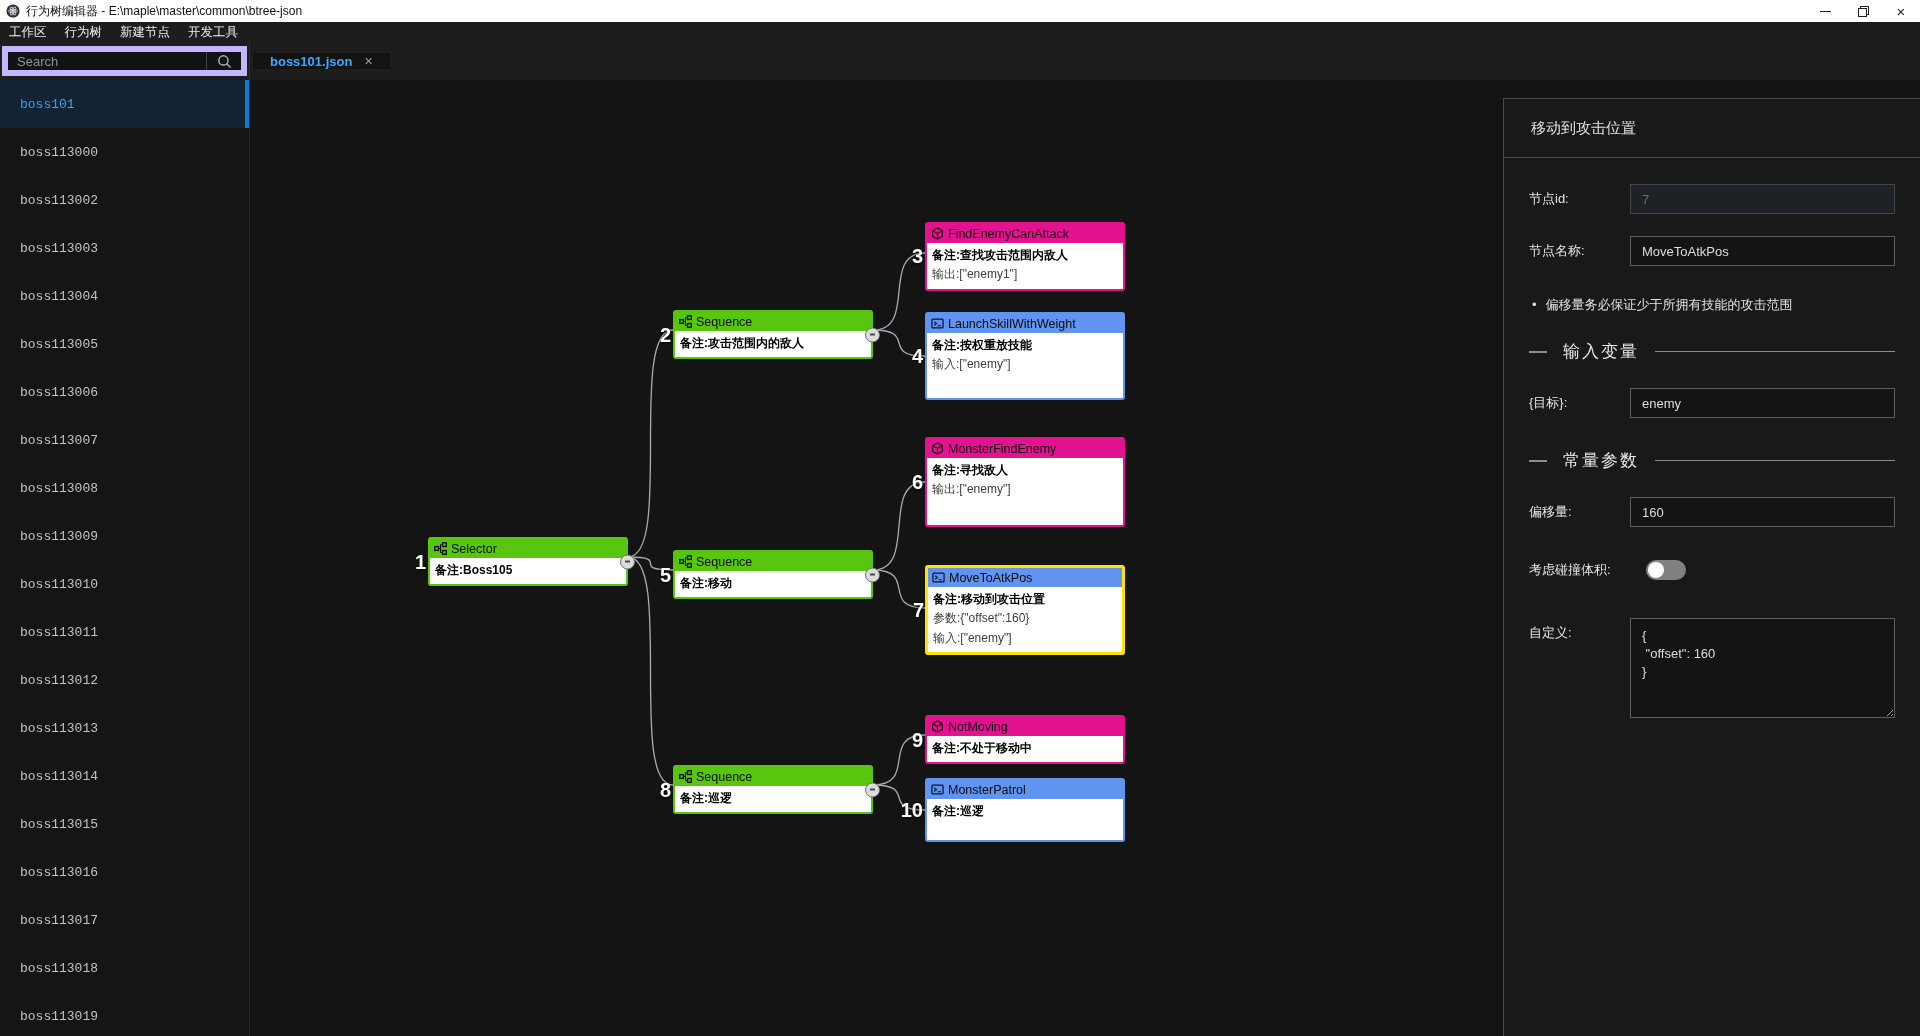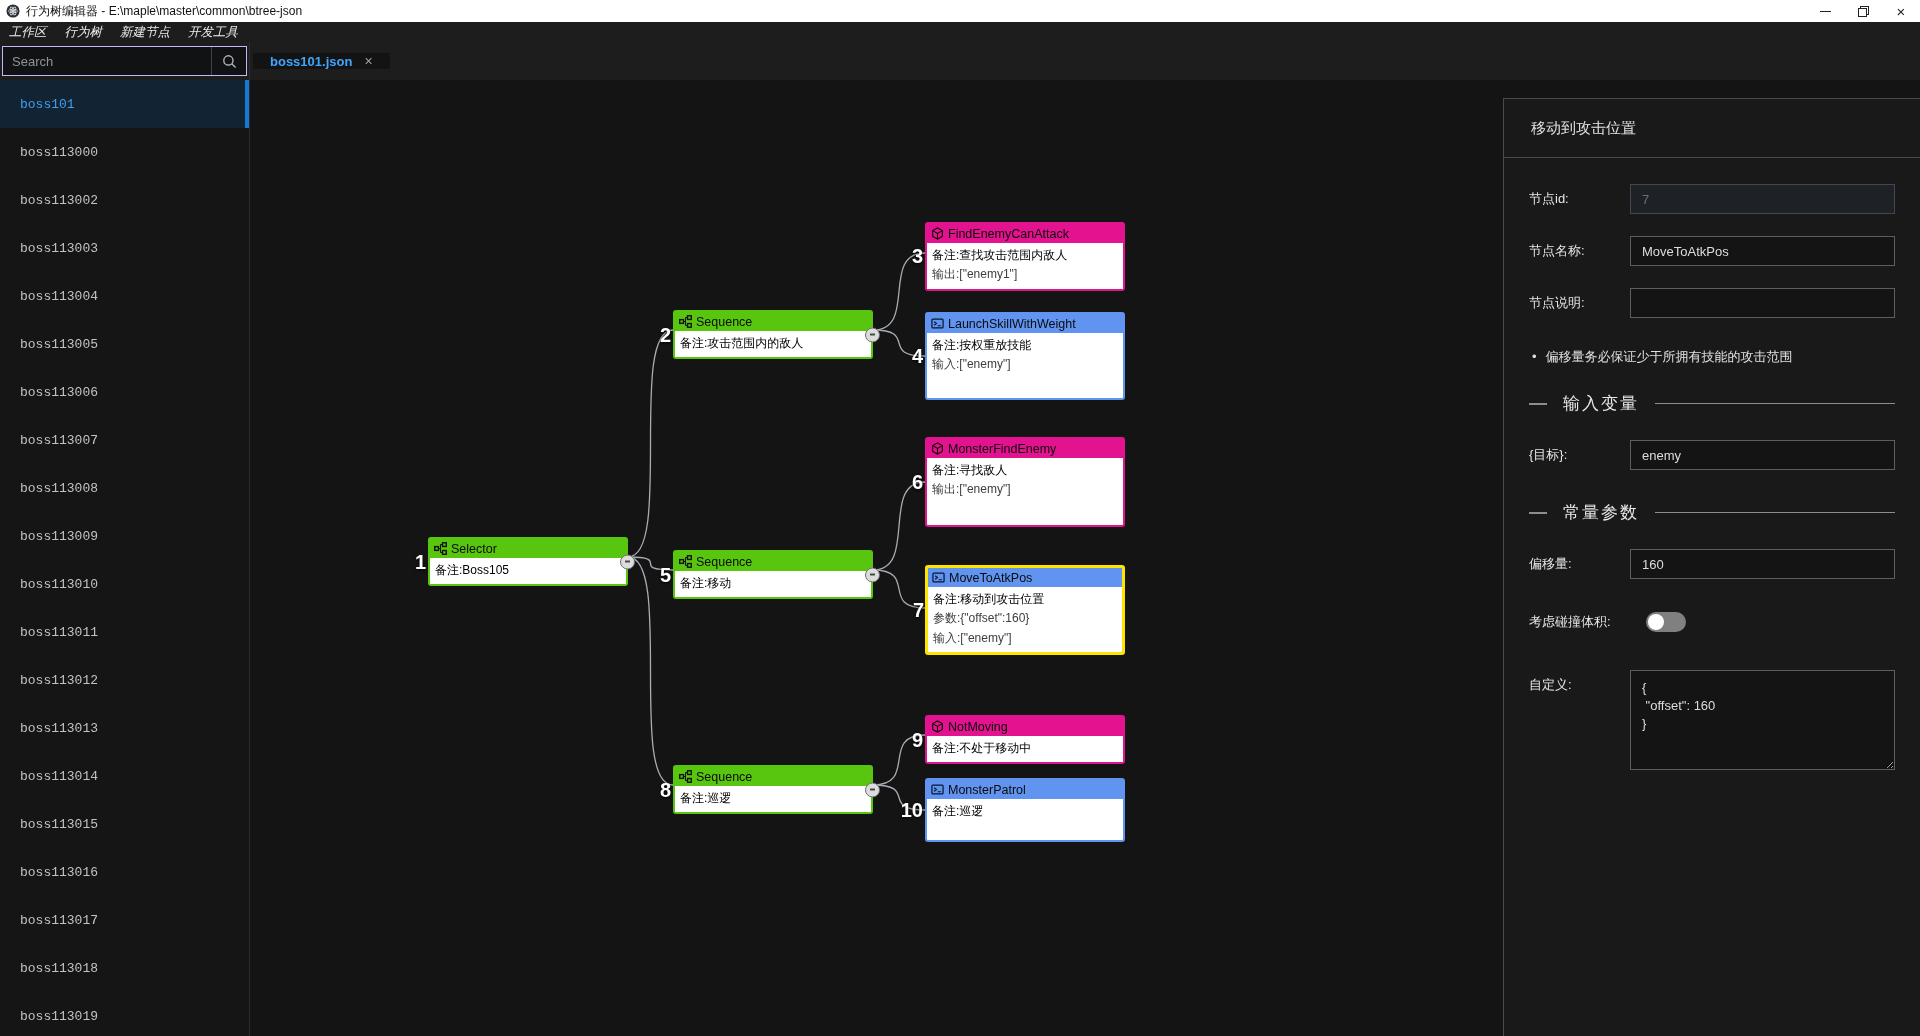--- a/index.html
+++ b/index.html
@@ -15,27 +15,27 @@
   .win-btn{width:38px;display:flex;align-items:center;justify-content:center;}
   .min-glyph{display:block;width:11px;height:0;border-bottom:1px solid #222;}
   .restore-glyph{position:relative;width:11px;height:11px;display:block;}
   .restore-glyph:before{content:"";position:absolute;right:0;top:0;width:7px;height:7px;border:1px solid #222;}
   .restore-glyph:after{content:"";position:absolute;left:0;bottom:0;width:7px;height:7px;border:1px solid #222;background:#fff;}
   .close-glyph{font-size:15px;line-height:1;color:#222;}
 
   
   .menubar{position:absolute;left:0;top:22px;right:0;height:20px;background:#1d1d1d;
            display:flex;align-items:center;color:#ececec;font-size:12.5px;z-index:20;}
-  .menu-item{padding:0 9px;height:100%;display:flex;align-items:center;font-style:italic;}
+  .menu-item{padding:0 9px;height:100%;display:flex;align-items:center;}
 
   
   .subheader{position:absolute;left:0;top:42px;right:0;height:38px;background:#1d1d1d;display:flex;z-index:19;}
   .search-wrap{width:250px;box-sizing:border-box;display:flex;align-items:center;border-right:1px solid #2c2c2c;}
   .search-box{flex:1;display:flex;align-items:stretch;height:30px;margin:4px 2px;
-              border:1px solid #c4b5fd;background:#101214;box-sizing:border-box;}
+              border:6px solid #c4b5fd;background:#101214;box-sizing:border-box;}
   .search-box input{flex:1;min-width:0;background:transparent;border:none;outline:none;color:#ddd;
                     padding:0 9px;font-size:13px;font-family:inherit;}
   .search-box input::placeholder{color:#8f9499;}
   .search-btn{width:34px;border-left:1px solid #3e4348;display:flex;align-items:center;justify-content:center;}
   .tabstrip{flex:1;display:flex;align-items:center;}
   .tab{margin-left:3px;background:#131313;display:flex;align-items:center;gap:12px;
        padding:0 17px;font-size:13px;color:#3fa7ff;font-weight:600;}
   .tab-close{color:#9aa0a6;font-size:14px;font-weight:400;}
 
   
@@ -47,21 +47,21 @@
   .side-item.selected:after{content:"";position:absolute;right:0;top:0;bottom:0;width:4px;background:#1478d4;}
 
   
   .canvas{position:absolute;left:250px;top:80px;right:0;bottom:0;background:#141414;z-index:1;}
   #edges{position:absolute;left:0;top:0;}
   .node{position:absolute;box-sizing:border-box;background:#fff;border:2px solid;border-radius:3px;}
   .node .head{display:flex;align-items:center;gap:4px;padding:1px 4px;height:17px;
               font-weight:400;font-size:12.5px;color:#0b0b0b;white-space:nowrap;overflow:hidden;}
   .node .nbody{padding:1px 5px 3px;font-size:12px;color:#3d3d3d;background:#fff;}
   .node .nbody .nline{margin:2.5px 0;white-space:nowrap;overflow:hidden;}
-  .node .nbody .nline:first-child{color:#000;font-weight:400;}
+  .node .nbody .nline:first-child{color:#000;font-weight:700;}
   .node.composite{border-color:#58c60e;} .node.composite .head{background:#58c60e;}
   .node.condition{border-color:#e3128e;} .node.condition .head{background:#e3128e;}
   .node.action{border-color:#6094f0;}    .node.action .head{background:#6094f0;}
   .node.selected{border:3px solid #ffe400;}
   .nnum{position:absolute;right:100%;margin-right:4px;top:50%;transform:translateY(-50%);
         color:#fff;font-size:20px;font-weight:700;text-shadow:0 1px 3px rgba(0,0,0,.9);}
   .collapse{position:absolute;right:-9px;top:50%;transform:translateY(-50%);width:13px;height:13px;
             border-radius:50%;background:#dcdcdc;border:1px solid #6f6f6f;z-index:3;
             display:flex;align-items:center;justify-content:center;}
   .collapse:before{content:"";width:5px;height:2px;background:#4a4a4a;}
@@ -357,24 +357,20 @@
     <div class="prow">
       <span class="plabel">节点id:</span>
       <input class="pinput disabled" readonly="" value="7" style="">
     </div>
 
     <div class="prow">
       <span class="plabel">节点名称:</span>
       <input class="pinput" value="MoveToAtkPos" style="">
     </div>
 
-    <div class="prow">
-      <span class="plabel">节点说明:</span>
-      <input class="pinput" value="" style="">
-    </div>
 
 
     <div class="note">
       <span class="bullet">•</span>
       <span>偏移量务必保证少于所拥有技能的攻击范围</span>
     </div>
 
     <div class="section">
       <span class="dash"></span>
       <span class="stitle">输入变量</span>

